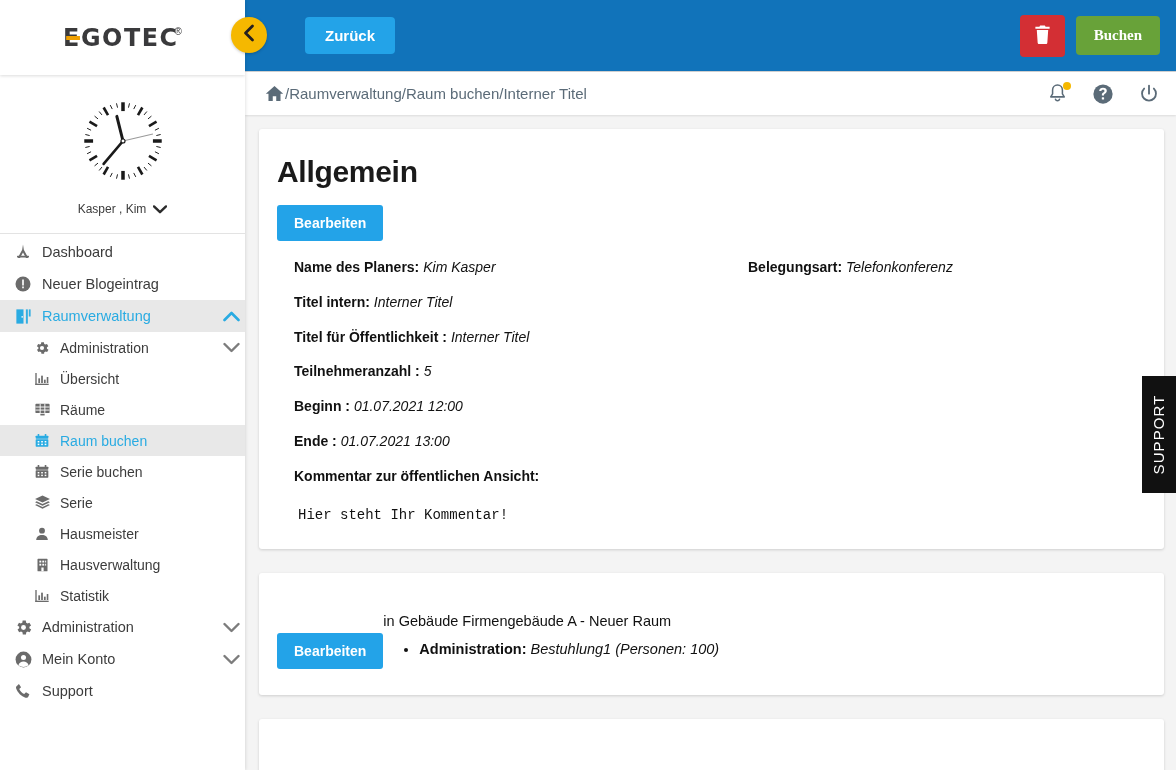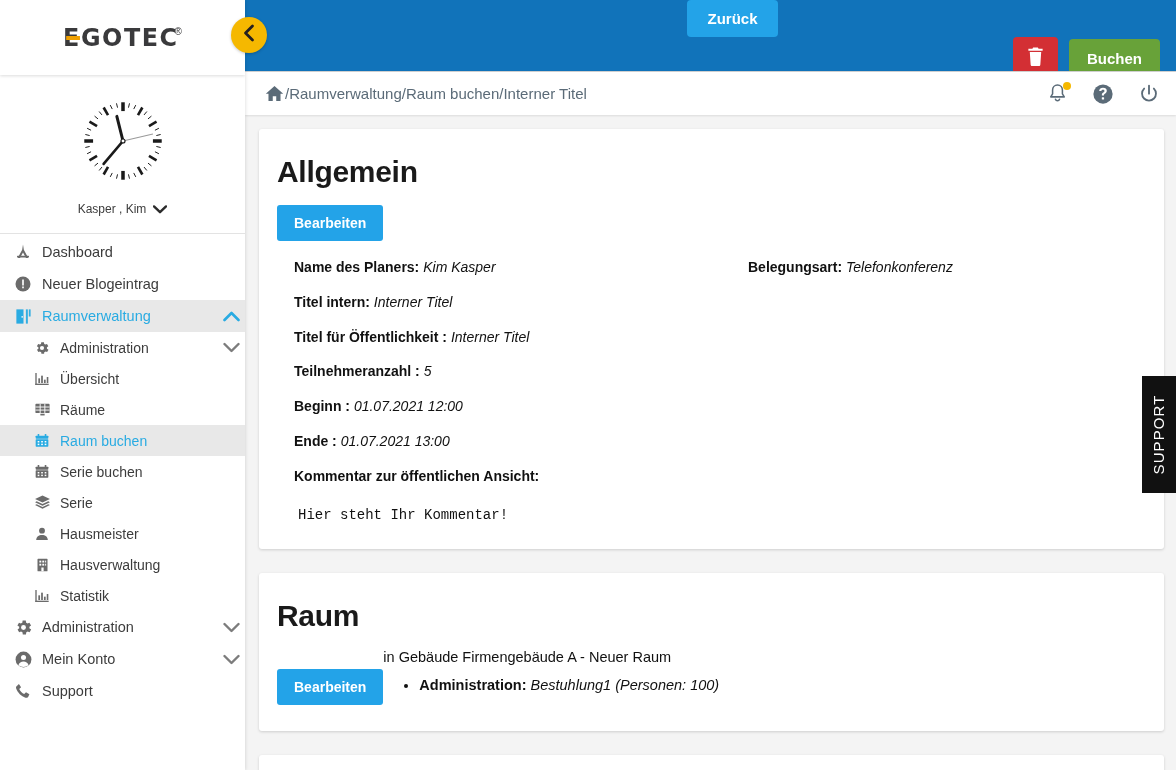--- a/index.html
+++ b/index.html
@@ -88,21 +88,20 @@
   .nav-item.sub.active .ico { color: #29abe2; }
 
   
   .main { flex: 1; height: 770px; position: relative; background: #f4f4f4; overflow: hidden; }
 
   .topbar {
     height: 71px; background: #1173ba;
     display: flex; align-items: center;
     padding: 0 16px 0 60px;
     position: relative;
-    flex-direction: column;
   }
   .btn {
     border: none; cursor: pointer;
     font-family: "Liberation Sans", sans-serif;
     border-radius: 4px;
   }
   .btn-back {
     background: #23a3e8; color: #fff;
     font-size: 15px; font-weight: bold;
     padding: 10px 20px;
@@ -110,20 +109,21 @@
   .topbar-right { margin-left: auto; display: flex; align-items: center; gap: 11px; }
   .btn-delete {
     background: #d32f34; color: #fff;
     width: 45px; height: 42px;
     display: flex; align-items: center; justify-content: center;
   }
   .btn-book {
     background: #68a239; color: #fff;
     font-size: 15px; font-weight: bold;
     padding: 11px 18px;
+    font-family: Liberation Serif, serif;
   }
 
   .circle-back {
     position: absolute;
     left: 231px; top: 17px;
     width: 36px; height: 36px;
     border-radius: 50%;
     background: #f5b800;
     display: flex; align-items: center; justify-content: center;
     z-index: 20;
@@ -595,21 +595,20 @@
           <div class="col-r">
             <div class="fld">
               <b>Belegungsart:</b>
               <i>Telefonkonferenz</i>
             </div>
           </div>
         </div>
       </div>
 
       <div class="card">
-        <h2>Raum</h2>
         <div class="raum-body">
           <div class="raum-btn-wrap">
             <button class="btn btn-edit">Bearbeiten</button>
           </div>
           <div class="raum-info">
             <div class="raum-line">in Gebäude Firmengebäude A - Neuer Raum</div>
             <ul class="raum-ul">
               <li>
                 <b>Administration:</b>
                 <i>Bestuhlung1 (Personen: 100)</i>

